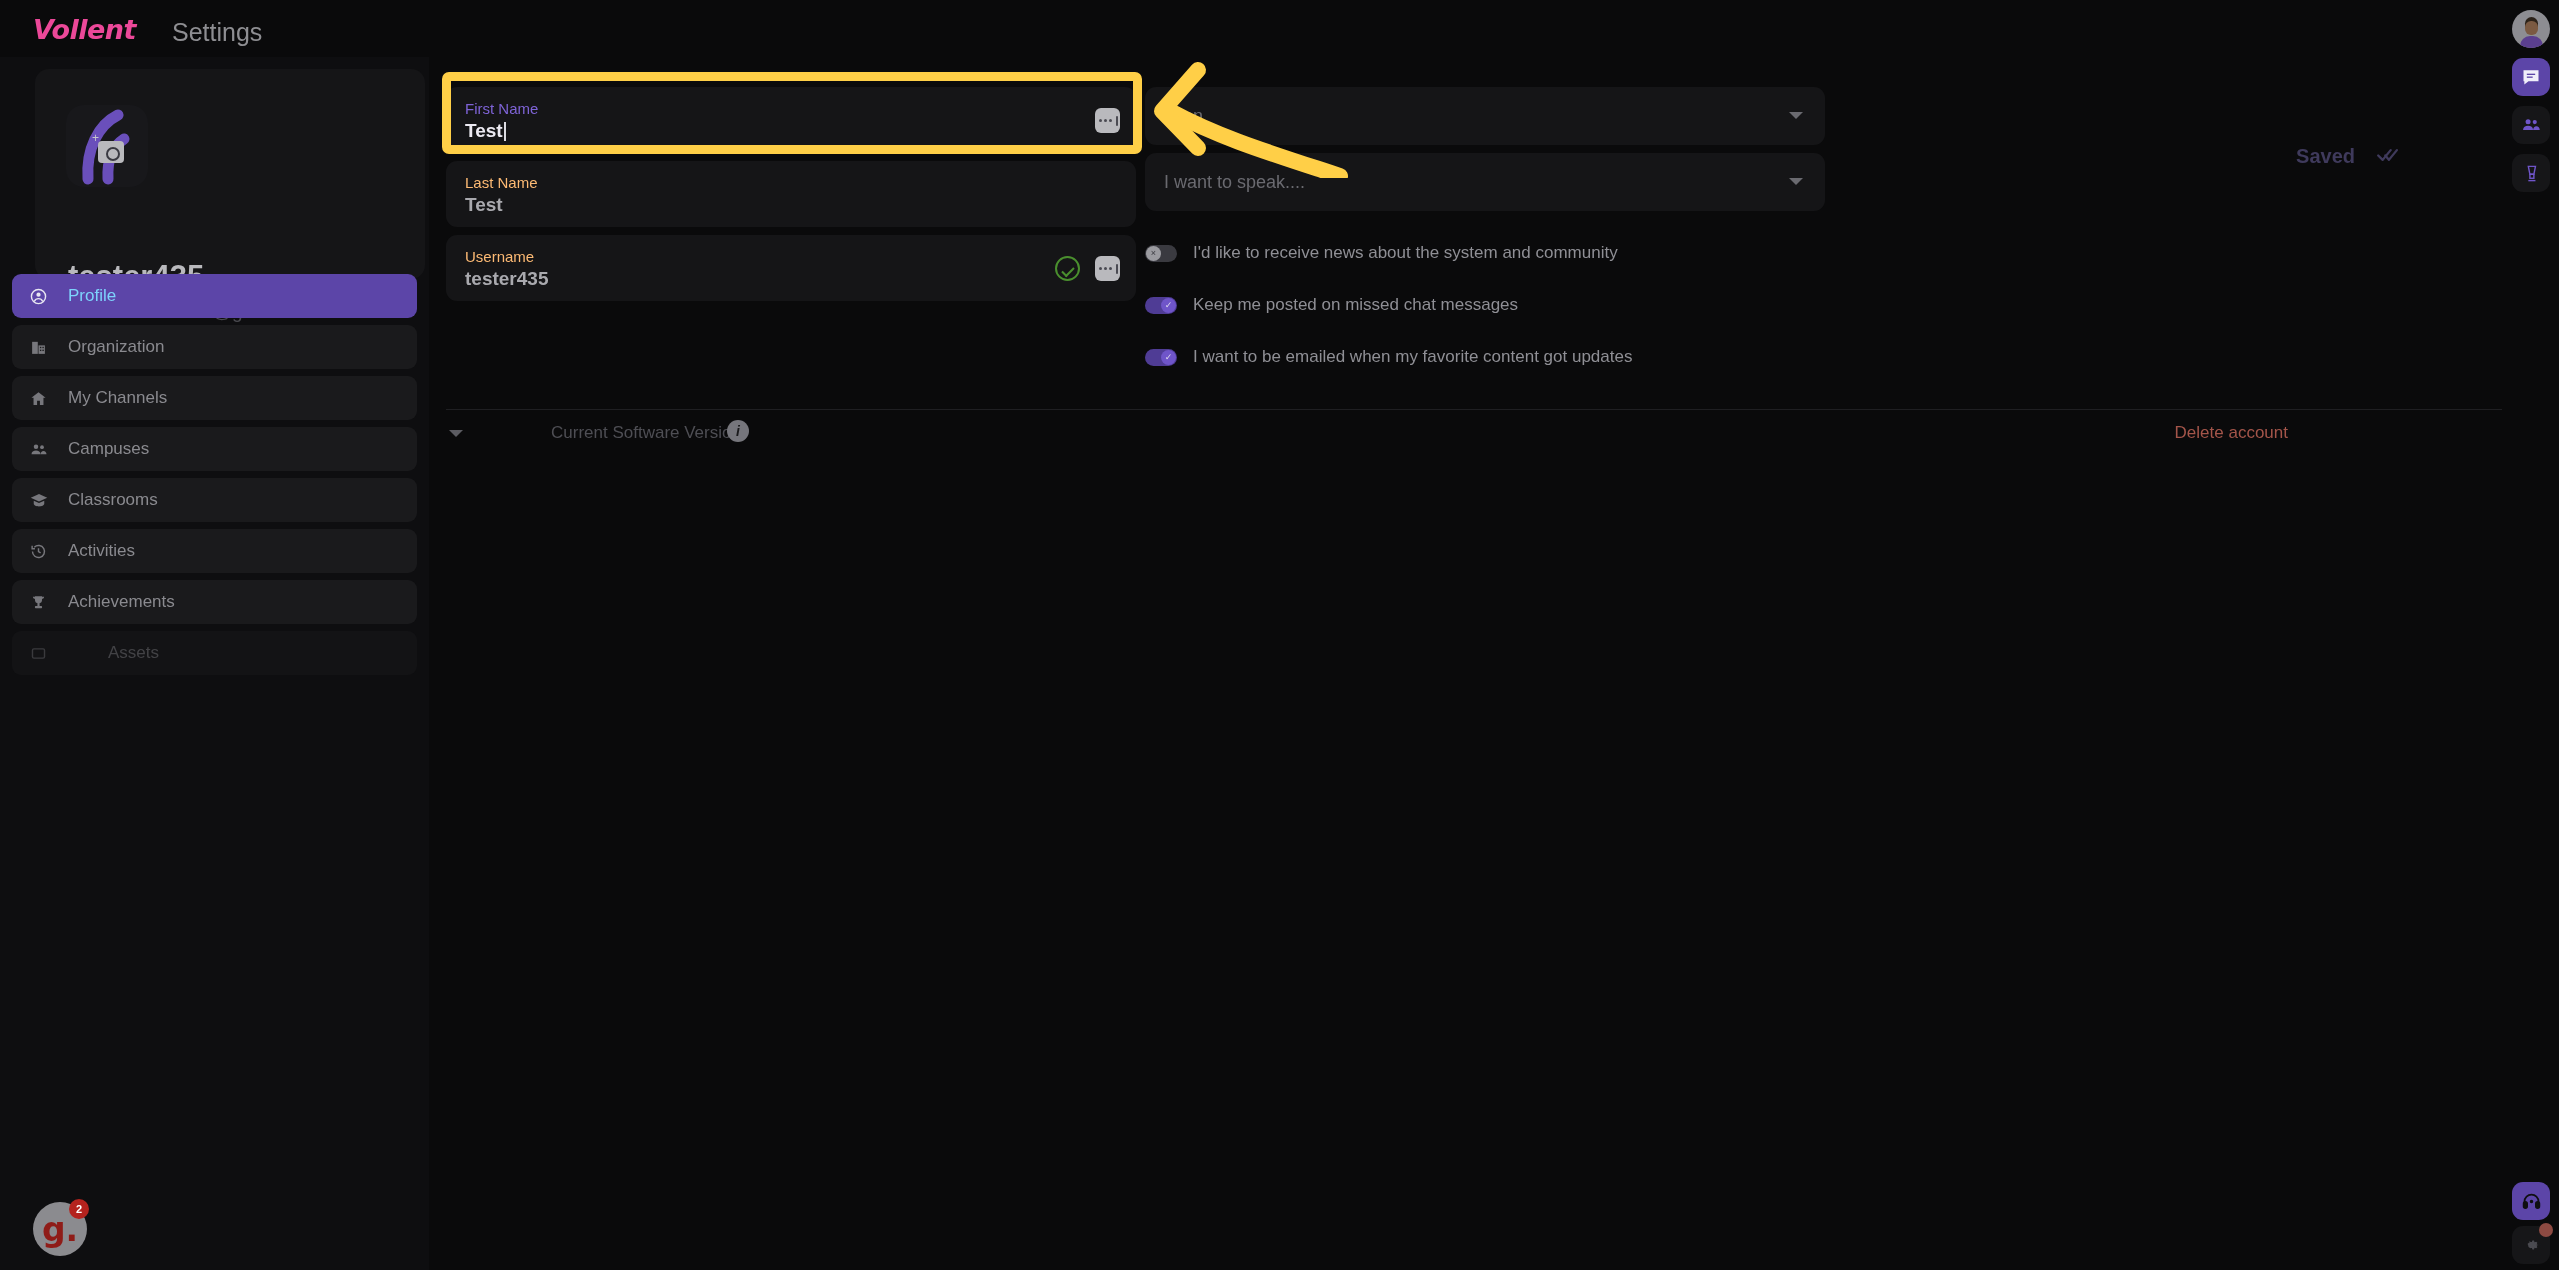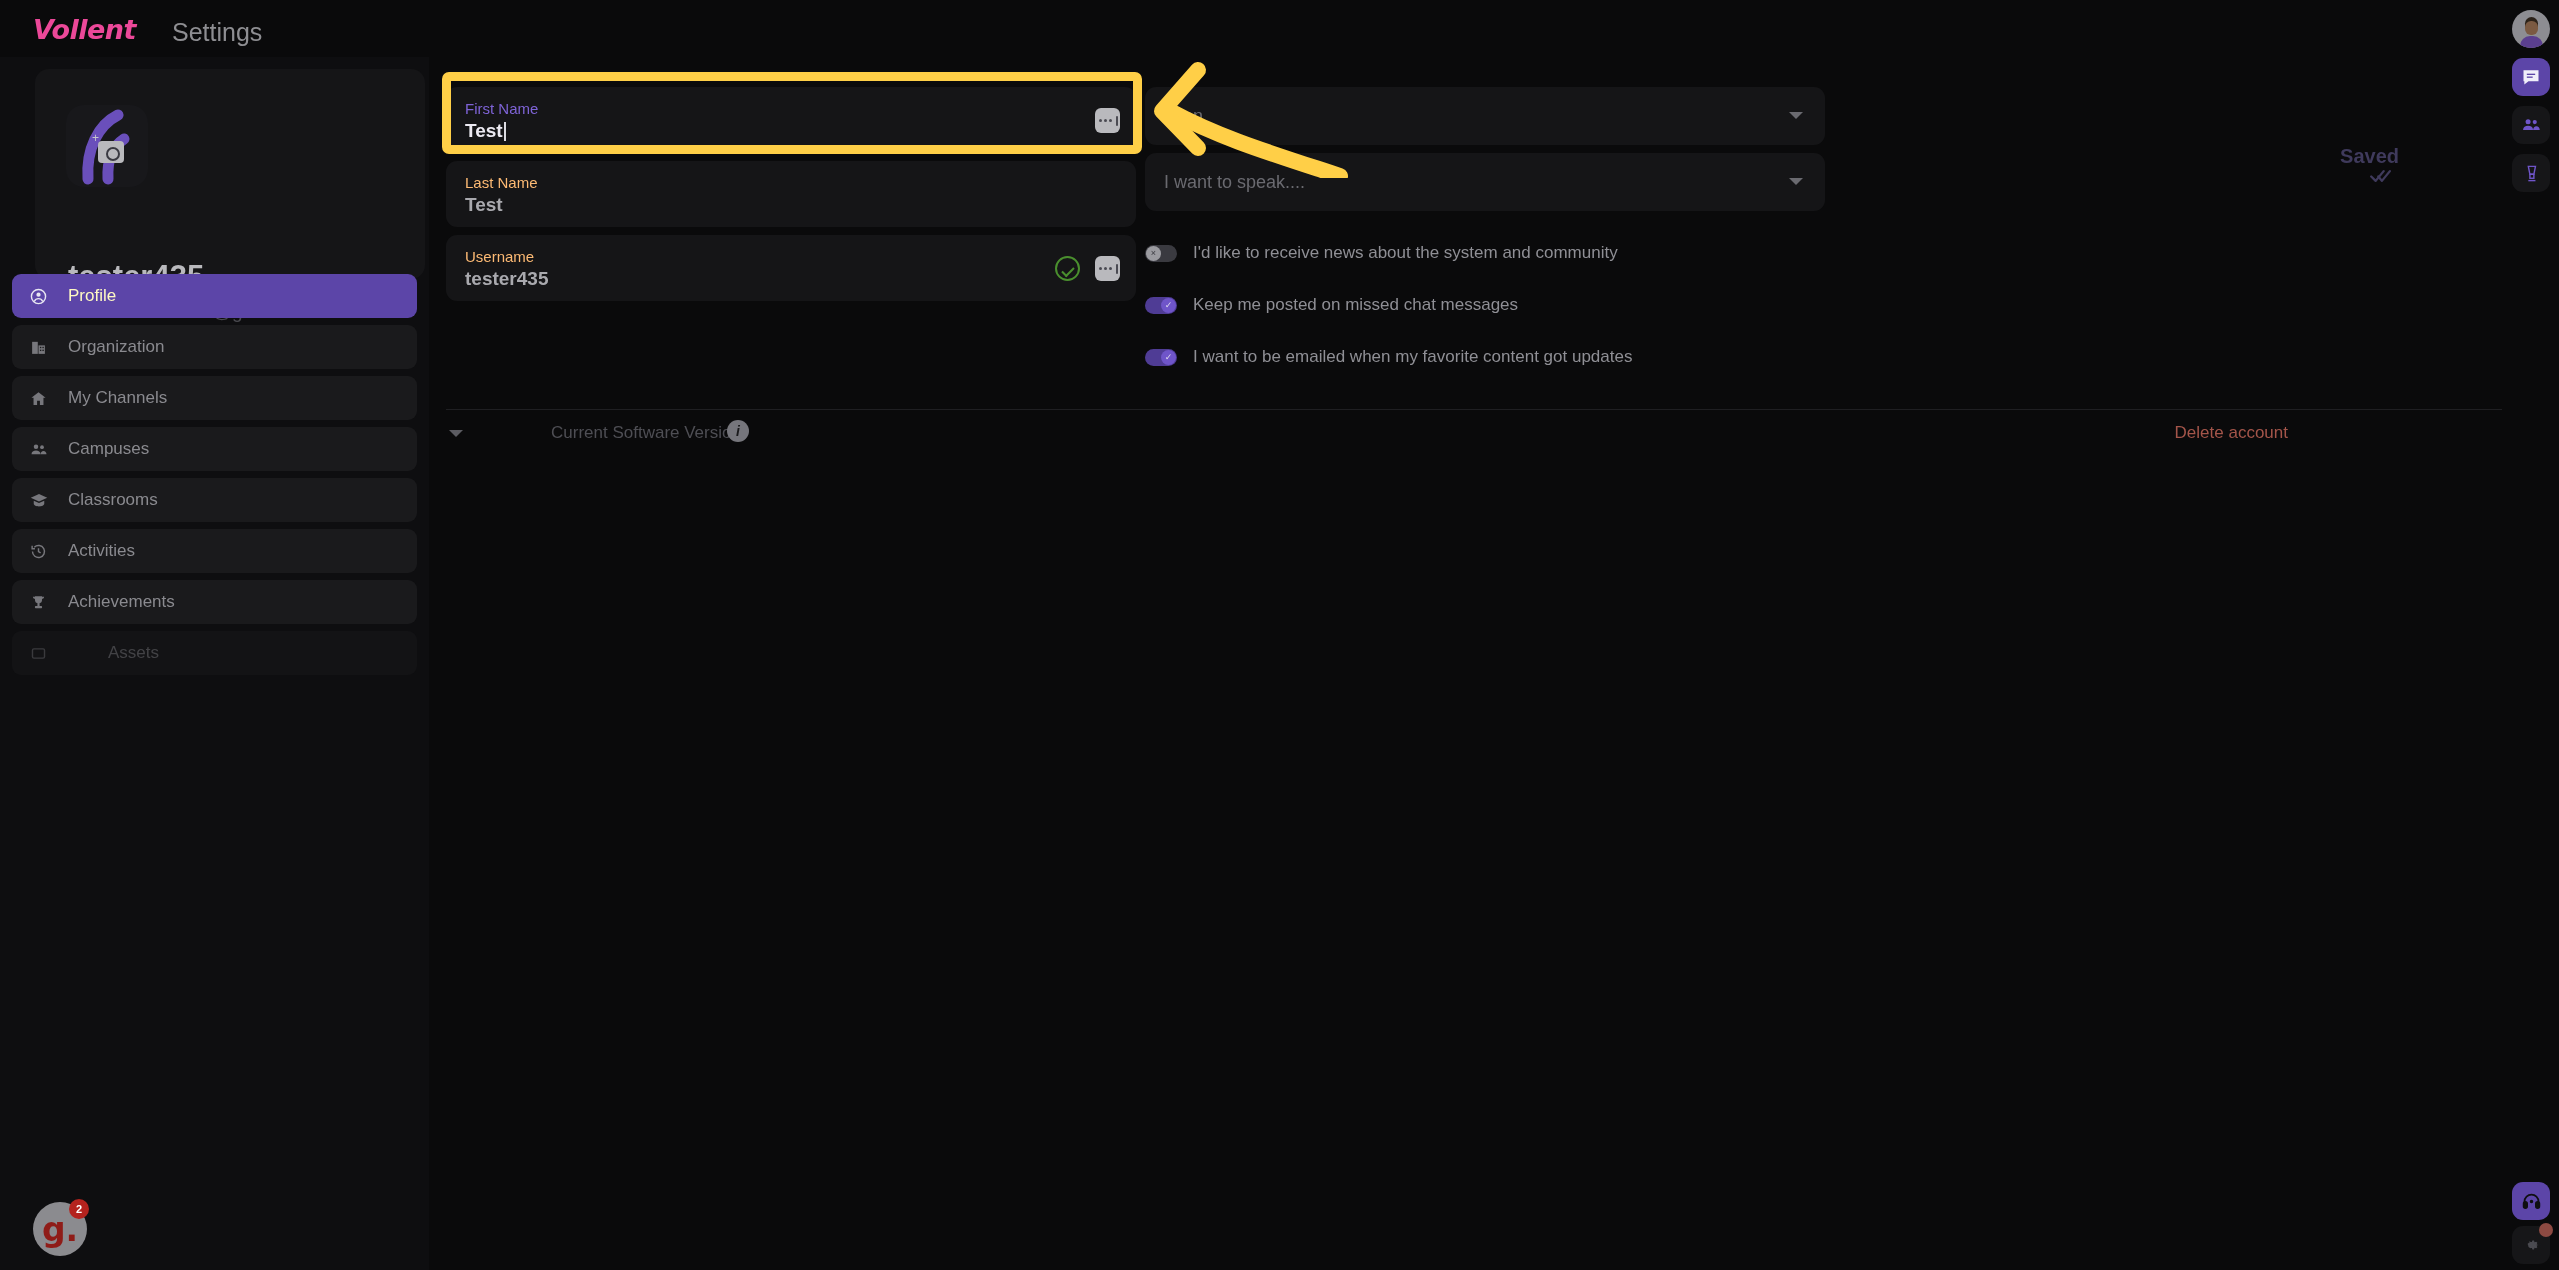--- a/index.html
+++ b/index.html
@@ -66,21 +66,21 @@
   .nav-item {
     position: relative; display: flex; align-items: center;
     height: 44px; margin-bottom: 7px;
     background: #1a1a1c; border-radius: 9px;
     padding-left: 18px; cursor: pointer;
   }
   .nav-item .ico { width: 28px; display: flex; align-items: center; color: #77777c; }
   .nav-item .lbl { font-size: 17px; color: #8a8a8f; margin-left: 10px; }
   .nav-item.active { background: #5c45a8; }
   .nav-item.active .ico { color: #e8e6f2; }
-  .nav-item.active .lbl { color: #fef9c3; }
+  .nav-item.active .lbl { color: #7dd3fc; }
   .nav-item.premium {
     background: linear-gradient(90deg, #7f8437 0%, #5c5560 35%, #6d3f85 70%, #6a3e83 100%);
   }
   .nav-item.premium .ico { color: #e9e4d4; }
   .nav-item.premium .lbl { color: #e9e4d4; }
   .nav-item.disabled { opacity: 0.42; cursor: default; gap: 40px; }
   .nav-item.logout .ico { color: #b0564a; }
   .nav-item.logout .lbl { color: #b0564a; }
 
   
@@ -173,21 +173,21 @@
   .trash {
     position: relative; width: 16px; height: 19px; margin-left: 237px;
     background: #9c4d43; border-radius: 0 0 3px 3px;
   }
   .trash:before {
     content: ""; position: absolute; left: -3px; top: -4px;
     width: 22px; height: 3px; background: #9c4d43; border-radius: 2px;
   }
 
   .saved-group {
-    position: absolute; right: 160px; top: 88px; display: flex; align-items: center; flex-direction: column;
+    position: absolute; right: 160px; top: 88px; display: flex; align-items: center;
   }
   .saved-label { font-size: 20px; color: #3f3a5c; font-weight: 600; }
   .saved-check { margin-left: 22px; color: #3f3a5c; }
 
   
   .rail {
     position: absolute; right: 0; top: 0; width: 57px; height: 1270px;
     background: #0a0a0b;
   }
   .rail-avatar {

